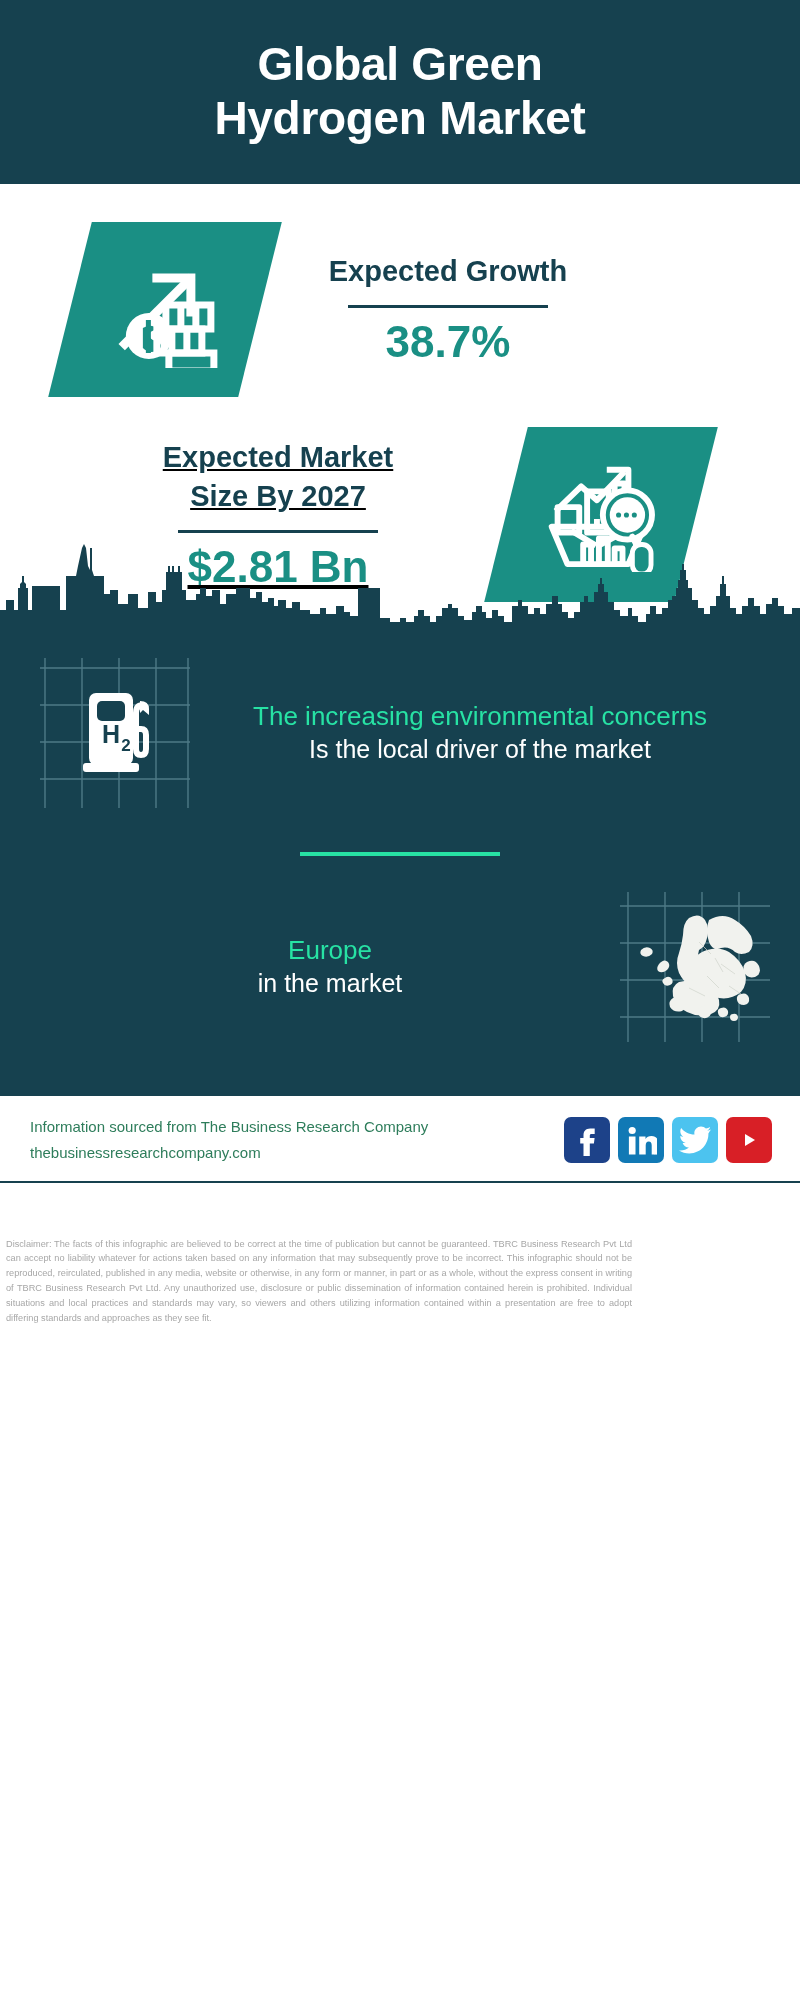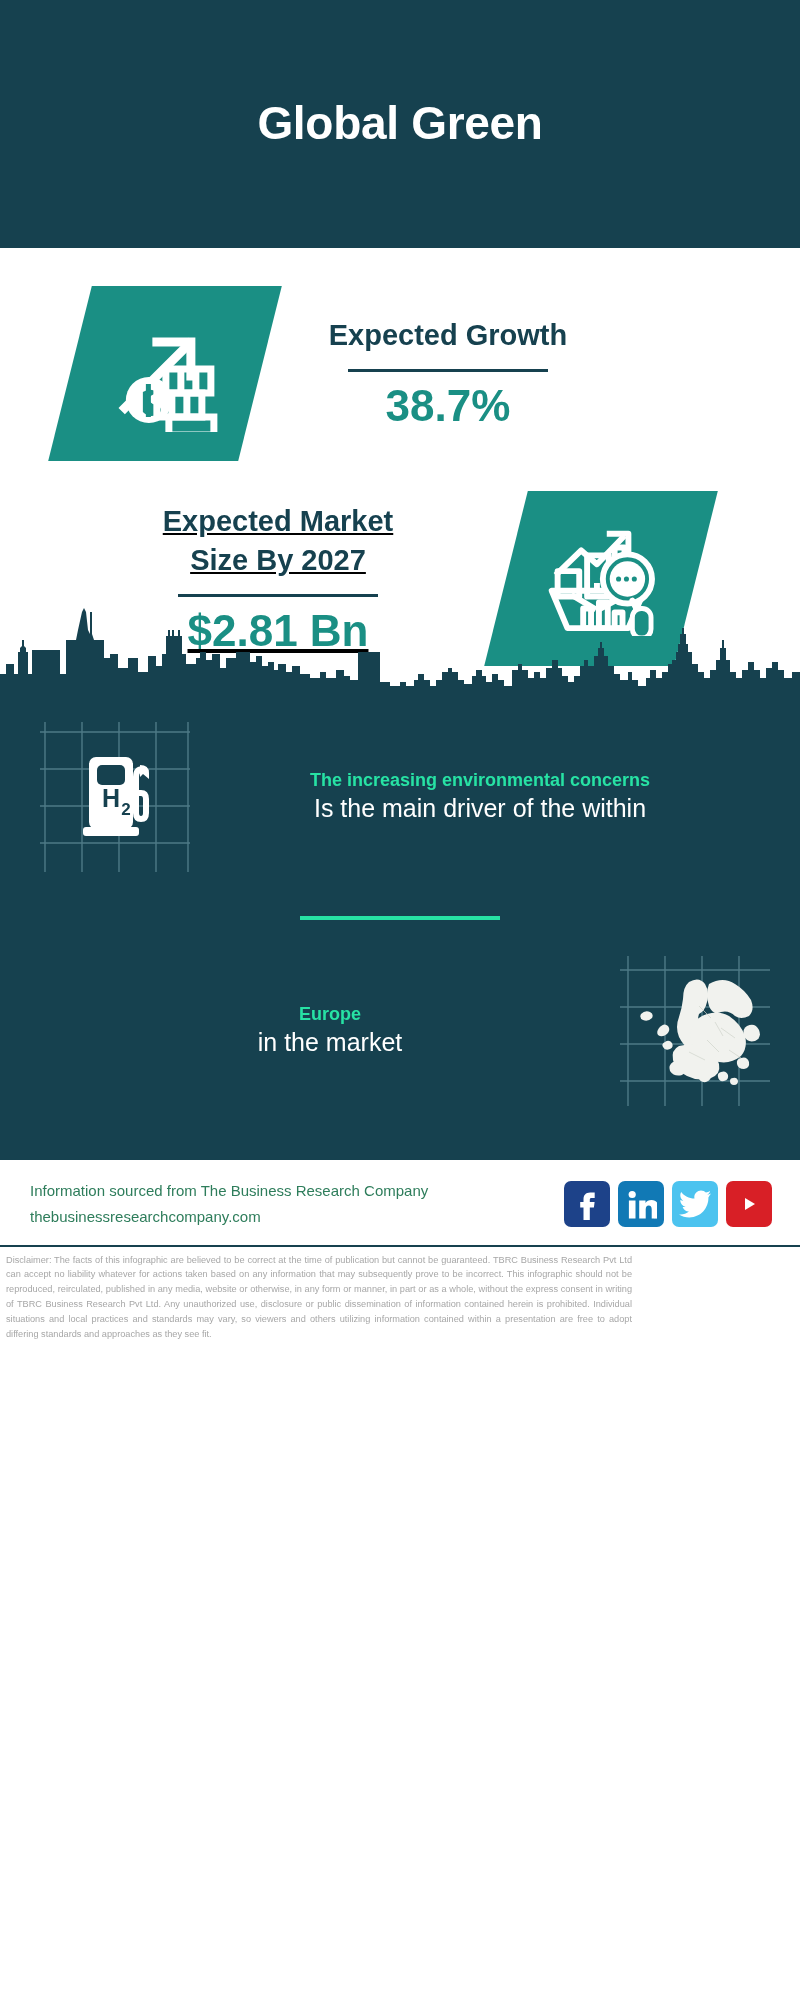--- a/index.html
+++ b/index.html
@@ -7,21 +7,21 @@
     width:800px;height:2000px;
     background:#ffffff;
     font-family:"Liberation Sans", sans-serif;
     overflow:hidden;
     position:relative;
   }
   .page{width:800px;height:2000px;position:relative;overflow:hidden;}
 
   
   .header{
-    width:800px;height:248px;
+    width:800px;height:184px;
     background:#16414f;
     display:flex;align-items:center;justify-content:center;
     box-sizing:border-box;padding:0 60px;
   }
   .header-title{
     color:#ffffff;
     font-size:46px;line-height:1.17;
     font-weight:bold;
     text-align:center;
     letter-spacing:-0.3px;
@@ -105,21 +105,21 @@
   }
   .grid-box .gridbg{position:absolute;inset:0;}
   .grid-box .ico{position:relative;z-index:2;}
 
   .info-text{
     flex:1 1 auto;text-align:center;padding:0 10px;
     box-sizing:border-box;
   }
   .hl{
     color:#27e2a4;
-    font-size:18px;font-weight:bold;line-height:1.28;
+    font-size:26px;font-weight:normal;line-height:1.28;
   }
   .sub{
     color:#ffffff;
     font-size:25px;line-height:1.32;
     font-weight:normal;
   }
   .divider{
     width:200px;height:4px;
     background:#27e2a4;
     margin:34px auto 30px auto;
@@ -145,30 +145,32 @@
   }
   .soc svg{display:block;}
 
   .disc-sep{width:800px;height:2px;background:#16414f;}
   .disclaimer{
     width:636px;box-sizing:border-box;
     padding:6px 4px 0 6px;
     color:#a7a7a7;
     font-size:9.2px;line-height:1.62;
     text-align:justify;
+    margin-top:48px;
   }
 </style>
 </head>
 <body>
 
 <div class="page">
 
   <div class="header">
     <div class="header-title">
       <div>Global Green</div>
+      <div>Hydrogen Market</div>
     </div>
   </div>
 
   <div class="stats">
 
     <div class="stat-row row1">
       <div class="para">
         <span class="ico">
           <svg width="120" height="120" viewBox="0 0 120 120">
             <g fill="none" stroke="#ffffff" stroke-width="9" stroke-linecap="square">
@@ -277,21 +279,21 @@
                 <path d="M70 50 L78 50 Q83 50 83 56 L83 70 Q83 76 78 76 Q73 76 73 70 L73 34 Q73 26 80 26"></path>
               </g>
               <g fill="#ffffff">
                 <path d="M77 22 Q86 22 86 30 L86 36 L80 31 L77 34 Z"></path>
               </g>
             </svg>
           </span>
         </div>
         <div class="info-text">
           <div class="hl">The increasing environmental concerns</div>
-          <div class="sub">Is the main driver of the within</div>
+          <div class="sub">Is the local driver of the market</div>
         </div>
       </div>
 
       <div class="divider"></div>
 
       <div class="info-row region">
         <div class="info-text">
           <div class="hl">Europe</div>
           <div class="sub">in the market</div>
         </div>

